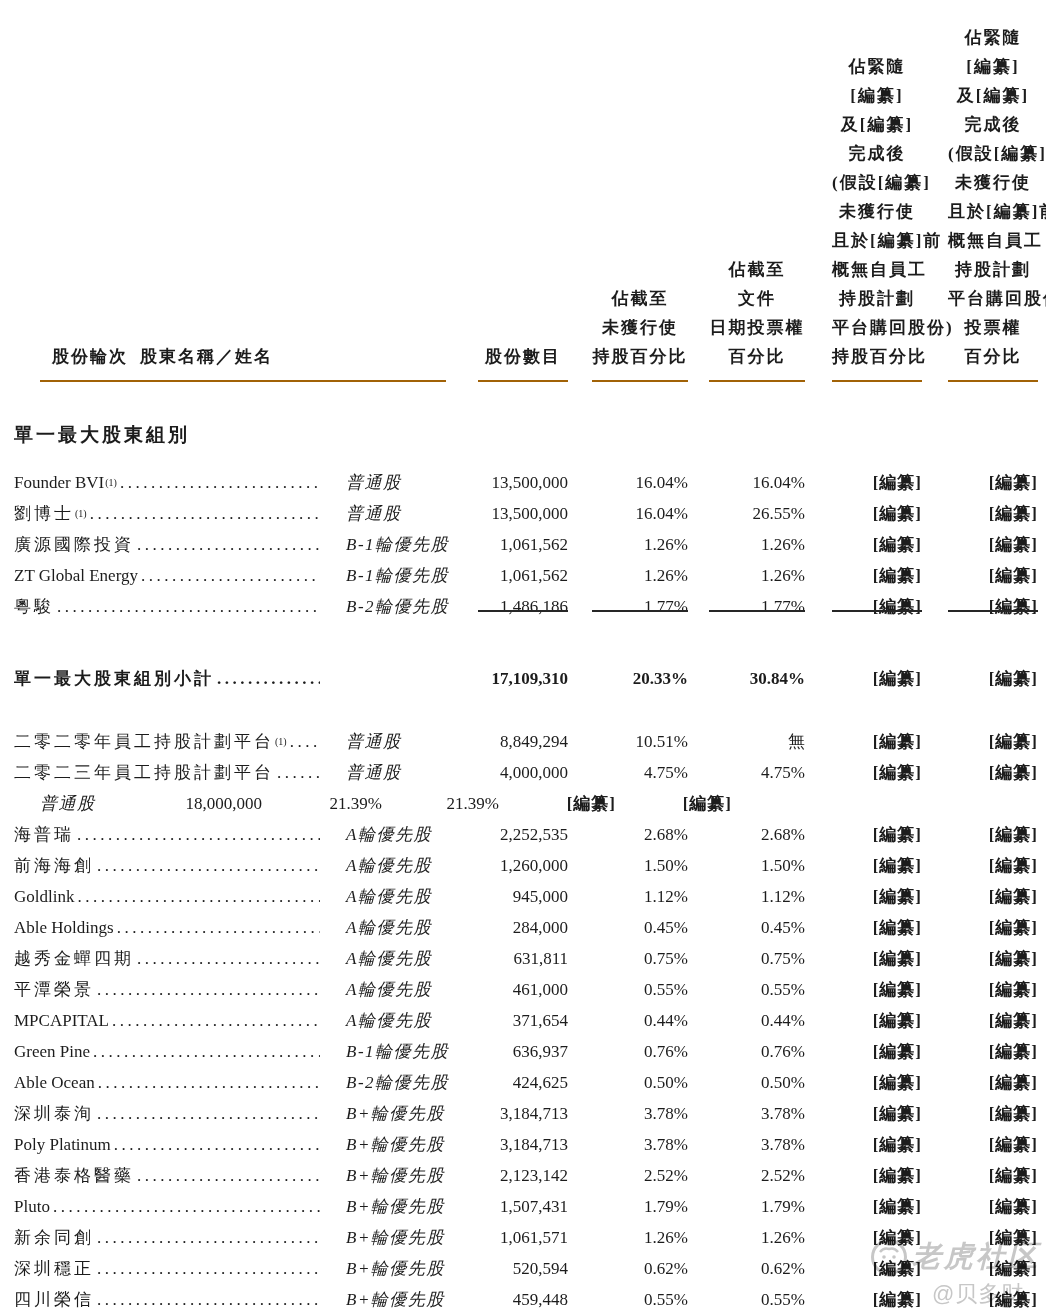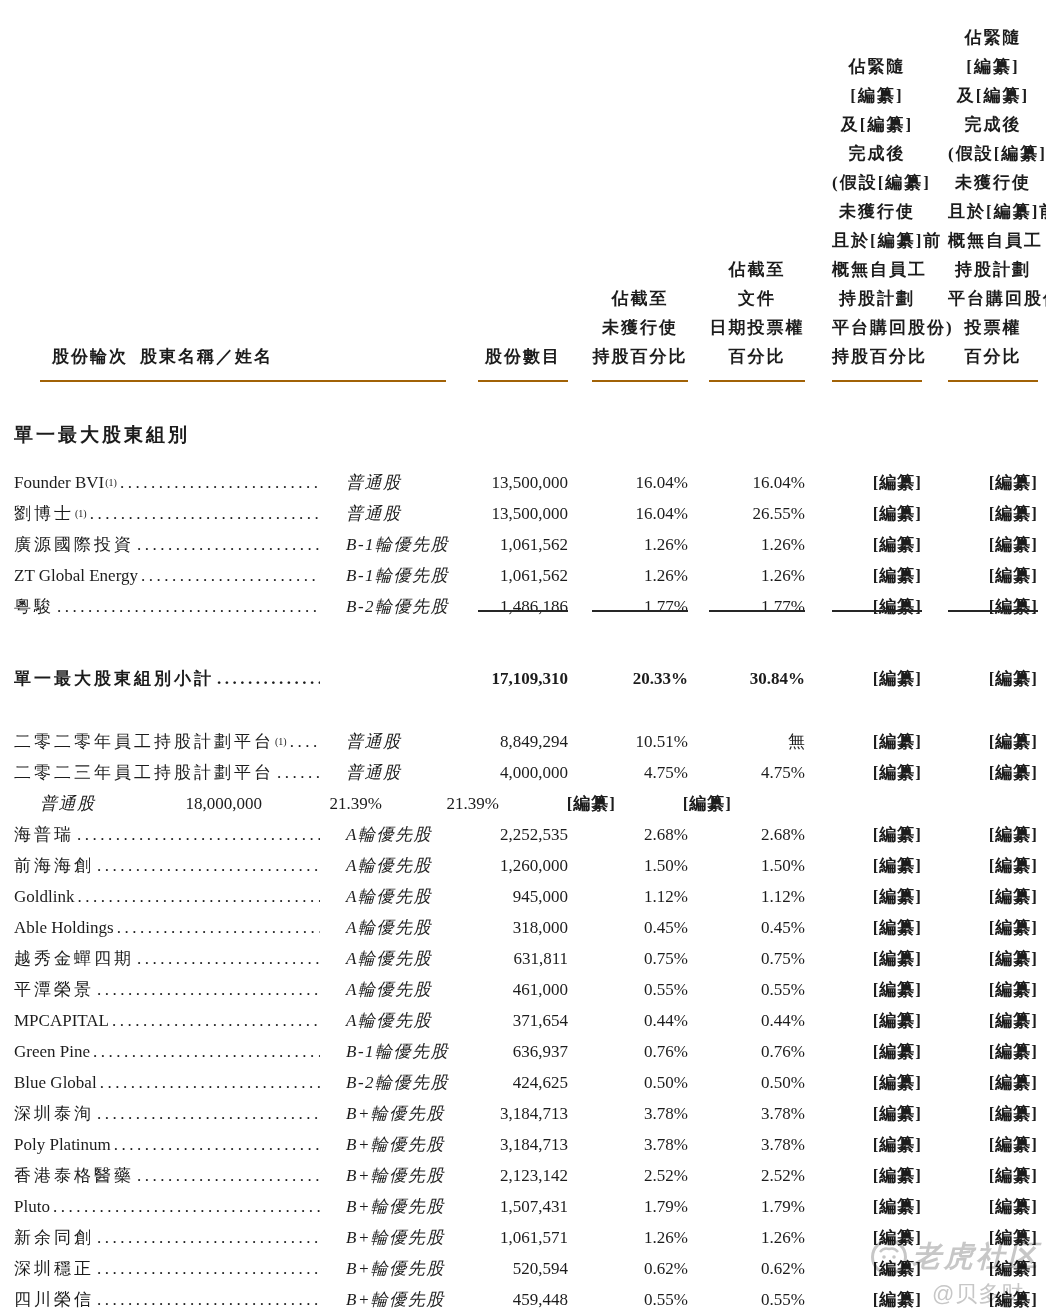--- a/index.html
+++ b/index.html
@@ -265,21 +265,21 @@
         <div class="c-p2">1.12%</div>
         <div class="c-r1">[編纂]</div>
         <div class="c-r2">[編纂]</div>
       </div>
       <div class="row data-row">
         <div class="name-cell">
           <span class="nm">Able Holdings</span>
           <span class="dots"></span>
         </div>
         <div class="c-round">A輪優先股</div>
-        <div class="c-num">318,000</div>
+        <div class="c-num">284,000</div>
         <div class="c-p1">0.45%</div>
         <div class="c-p2">0.45%</div>
         <div class="c-r1">[編纂]</div>
         <div class="c-r2">[編纂]</div>
       </div>
       <div class="row data-row">
         <div class="name-cell">
           <span class="nm zh">越秀金蟬四期</span>
           <span class="dots"></span>
         </div>
@@ -321,21 +321,21 @@
         </div>
         <div class="c-round">B-1輪優先股</div>
         <div class="c-num">636,937</div>
         <div class="c-p1">0.76%</div>
         <div class="c-p2">0.76%</div>
         <div class="c-r1">[編纂]</div>
         <div class="c-r2">[編纂]</div>
       </div>
       <div class="row data-row">
         <div class="name-cell">
-          <span class="nm">Blue Global</span>
+          <span class="nm">Able Ocean</span>
           <span class="dots"></span>
         </div>
         <div class="c-round">B-2輪優先股</div>
         <div class="c-num">424,625</div>
         <div class="c-p1">0.50%</div>
         <div class="c-p2">0.50%</div>
         <div class="c-r1">[編纂]</div>
         <div class="c-r2">[編纂]</div>
       </div>
       <div class="row data-row">

